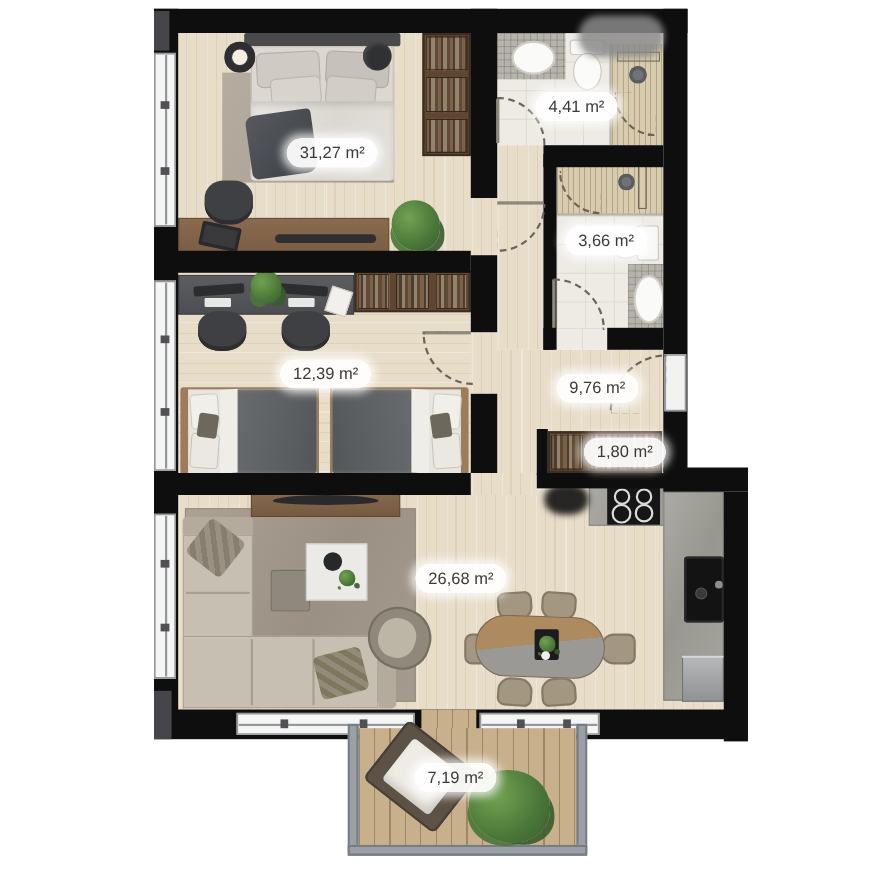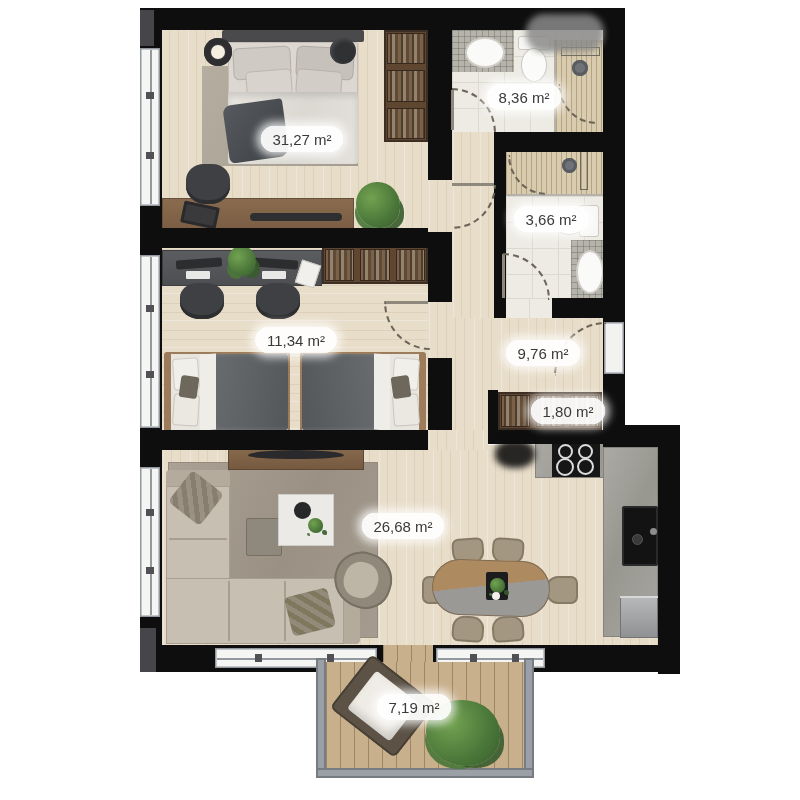--- a/index.html
+++ b/index.html
@@ -267,21 +267,21 @@
   <div class="rail" style="left:524px;top:658px;width:10px;height:118px;"></div>
   <div class="rail" style="left:316px;top:768px;width:218px;height:10px;"></div>
   <div class="abs" style="left:342px;top:672px;width:82px;height:68px;background:#5c5246;border-radius:6px;transform:rotate(38deg);box-shadow:inset 0 0 0 2px #483f35;"></div>
   <div class="abs" style="left:356px;top:682px;width:54px;height:48px;background:#efece6;border-radius:4px;transform:rotate(38deg);box-shadow:inset -4px -4px 8px rgba(0,0,0,.15);"></div>
   <div class="plant" style="left:426px;top:700px;width:74px;height:66px;"></div>
 
   <div class="blurred" style="left:526px;top:14px;width:78px;height:38px;background:rgba(138,138,138,.85);border-radius:18px;"></div>
   <div class="blurred" style="left:495px;top:440px;width:40px;height:28px;background:rgba(12,12,12,.88);border-radius:45%;"></div>
 
   <div class="pill" style="left:302px;top:139px;">31,27 m²</div>
-  <div class="pill" style="left:524px;top:97px;">8,36 m²</div>
+  <div class="pill" style="left:524px;top:97px;">4,41 m²</div>
   <div class="pill" style="left:551px;top:219px;">3,66 m²</div>
-  <div class="pill" style="left:296px;top:340px;">11,34 m²</div>
+  <div class="pill" style="left:296px;top:340px;">12,39 m²</div>
   <div class="pill" style="left:543px;top:353px;">9,76 m²</div>
   <div class="pill" style="left:568px;top:411px;">1,80 m²</div>
-  <div class="pill" style="left:403px;top:526px;">26,68 m²</div>
+  <div class="pill" style="left:419px;top:526px;">26,68 m²</div>
   <div class="pill" style="left:414px;top:707px;">7,19 m²</div>
 
 </div>
 
 </body></html>

